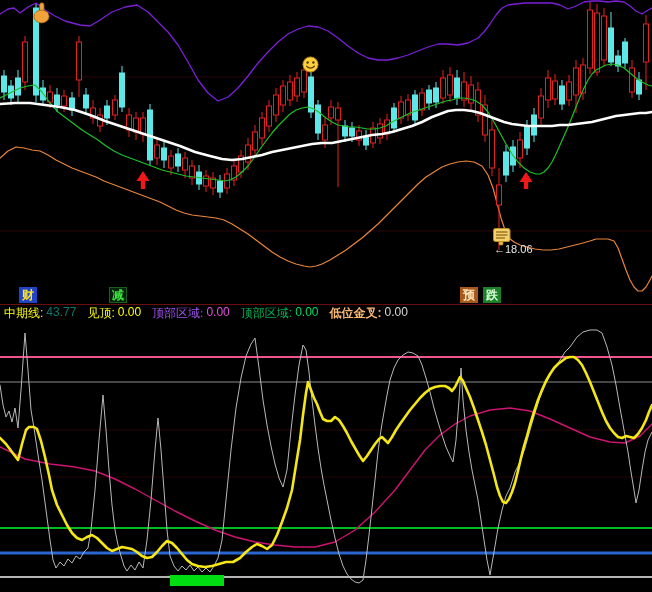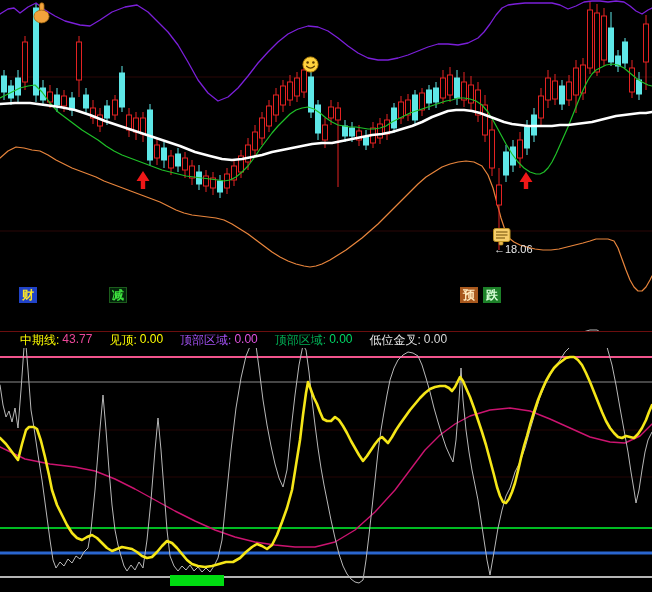--- a/index.html
+++ b/index.html
@@ -2,22 +2,22 @@
 <html><head>
 <meta charset="utf-8">
 <style>
   html,body{margin:0;padding:0;background:#000;}
   .screen{position:relative;width:652px;height:592px;background:#000;overflow:hidden;
           font-family:"Liberation Sans",sans-serif;}
   .screen svg.chart{position:absolute;left:0;top:0;}
   .badge{position:absolute;height:14px;line-height:14px;padding:0 2px;font-size:12px;
          font-weight:bold;letter-spacing:0;}
   .legend{position:absolute;left:0;top:304px;width:652px;height:17px;background:#000;
-          border-top:1px solid #6b0e0e;display:flex;align-items:center;gap:17px;
-          padding-left:20px;font-size:12px;white-space:nowrap;box-sizing:border-box;margin-top:27px;}
+          border-top:1px solid #6b0e0e;display:flex;align-items:center;gap:11px;
+          padding-left:4px;font-size:12px;white-space:nowrap;box-sizing:border-box;}
   .legend .it{display:inline-flex;gap:3px;}
   .callout{position:absolute;font-size:11px;letter-spacing:0;}
   .icon{position:absolute;}
 </style>
 </head>
 <body>
 
 <div class="screen">
 
   <svg id="chart-svg" class="chart" width="652" height="592" viewBox="0 0 652 592">
@@ -251,36 +251,36 @@
     </svg>
   </div>
 
   <div class="callout" id="price-callout" style="left: 494px; top: 243px; color: rgb(233, 233, 233);">
     <span>←</span><span>18.06</span>
   </div>
 
   <div class="legend" id="legend-row">
       <span class="it">
         <span style="color: rgb(255, 255, 0);">中期线:</span>
-        <span style="color: #ec4899;">43.77</span>
+        <span style="color: #0f766e;">43.77</span>
       </span>
       <span class="it">
         <span style="color: rgb(255, 255, 0); text-align: center;">见顶:</span>
         <span style="color: rgb(255, 255, 0);">0.00</span>
       </span>
       <span class="it">
         <span style="color: rgb(160, 80, 240); font-family: Liberation Serif, serif;">顶部区域:</span>
         <span style="color: rgb(224, 82, 224);">0.00</span>
       </span>
       <span class="it">
         <span style="color: rgb(0, 176, 85);">顶部区域:</span>
         <span style="color: rgb(0, 216, 102);">0.00</span>
       </span>
       <span class="it">
-        <span style="color: #e5e5e5;">低位金叉:</span>
+        <span style="color: #fdba74; font-weight: bold;">低位金叉:</span>
         <span style="color: rgb(216, 216, 216);">0.00</span>
       </span>
     </div>
 
   <div id="badge-layer">
       <div class="badge" style="left: 19px; top: 287px; background: rgb(33, 67, 200); color: rgb(255, 233, 38); border: 1px solid rgb(33, 67, 200);">财</div>
       <div class="badge" style="left: 109px; top: 287px; background: rgb(4, 35, 11); color: rgb(63, 228, 63); border: 1px solid rgb(28, 92, 28);">减</div>
       <div class="badge" style="left: 460px; top: 287px; background: rgb(168, 88, 29); color: rgb(255, 233, 189); border: 1px solid rgb(168, 88, 29);">预</div>
       <div class="badge" style="left: 483px; top: 287px; background: rgb(28, 128, 40); color: rgb(217, 255, 217); border: 1px solid rgb(28, 128, 40);">跌</div>
     </div>

